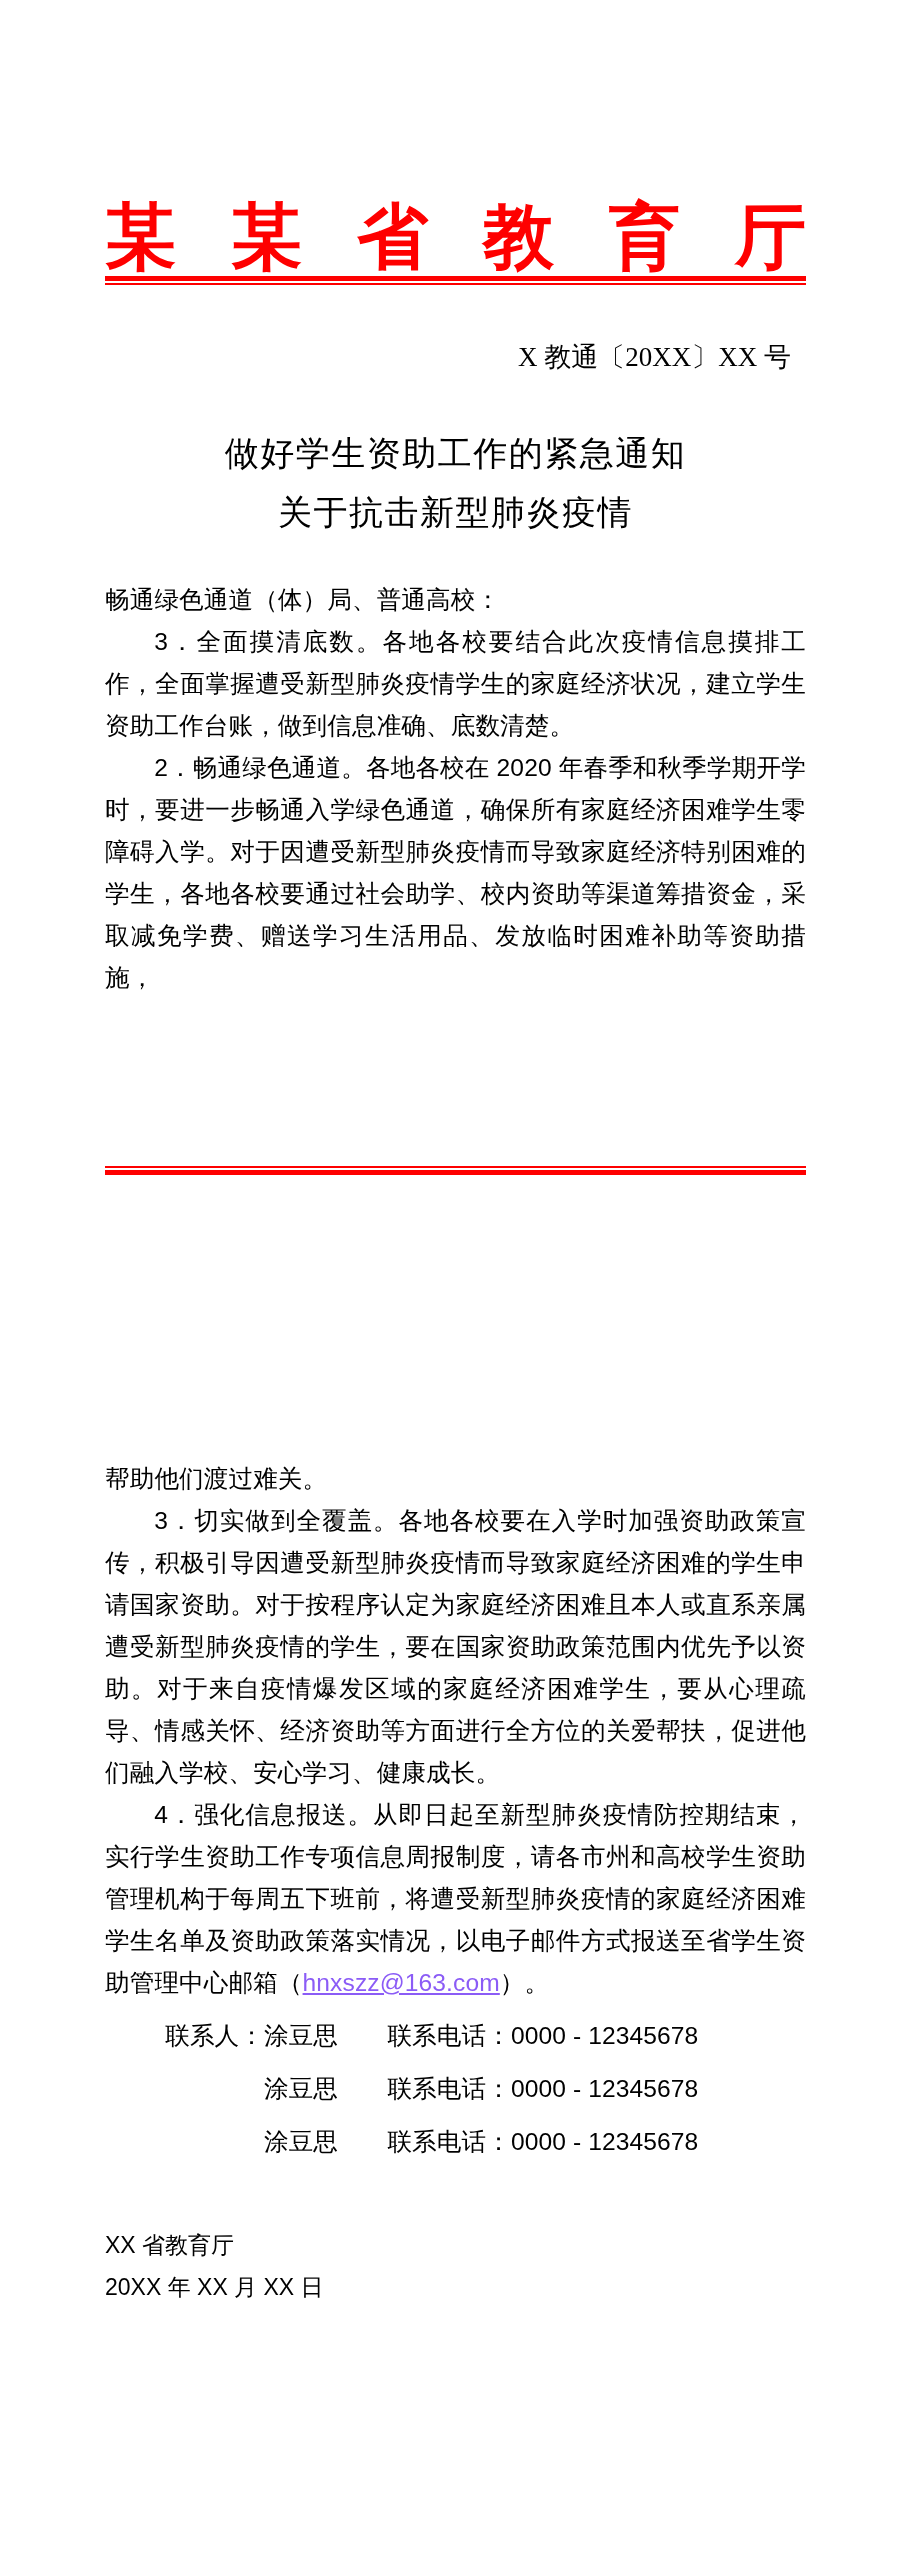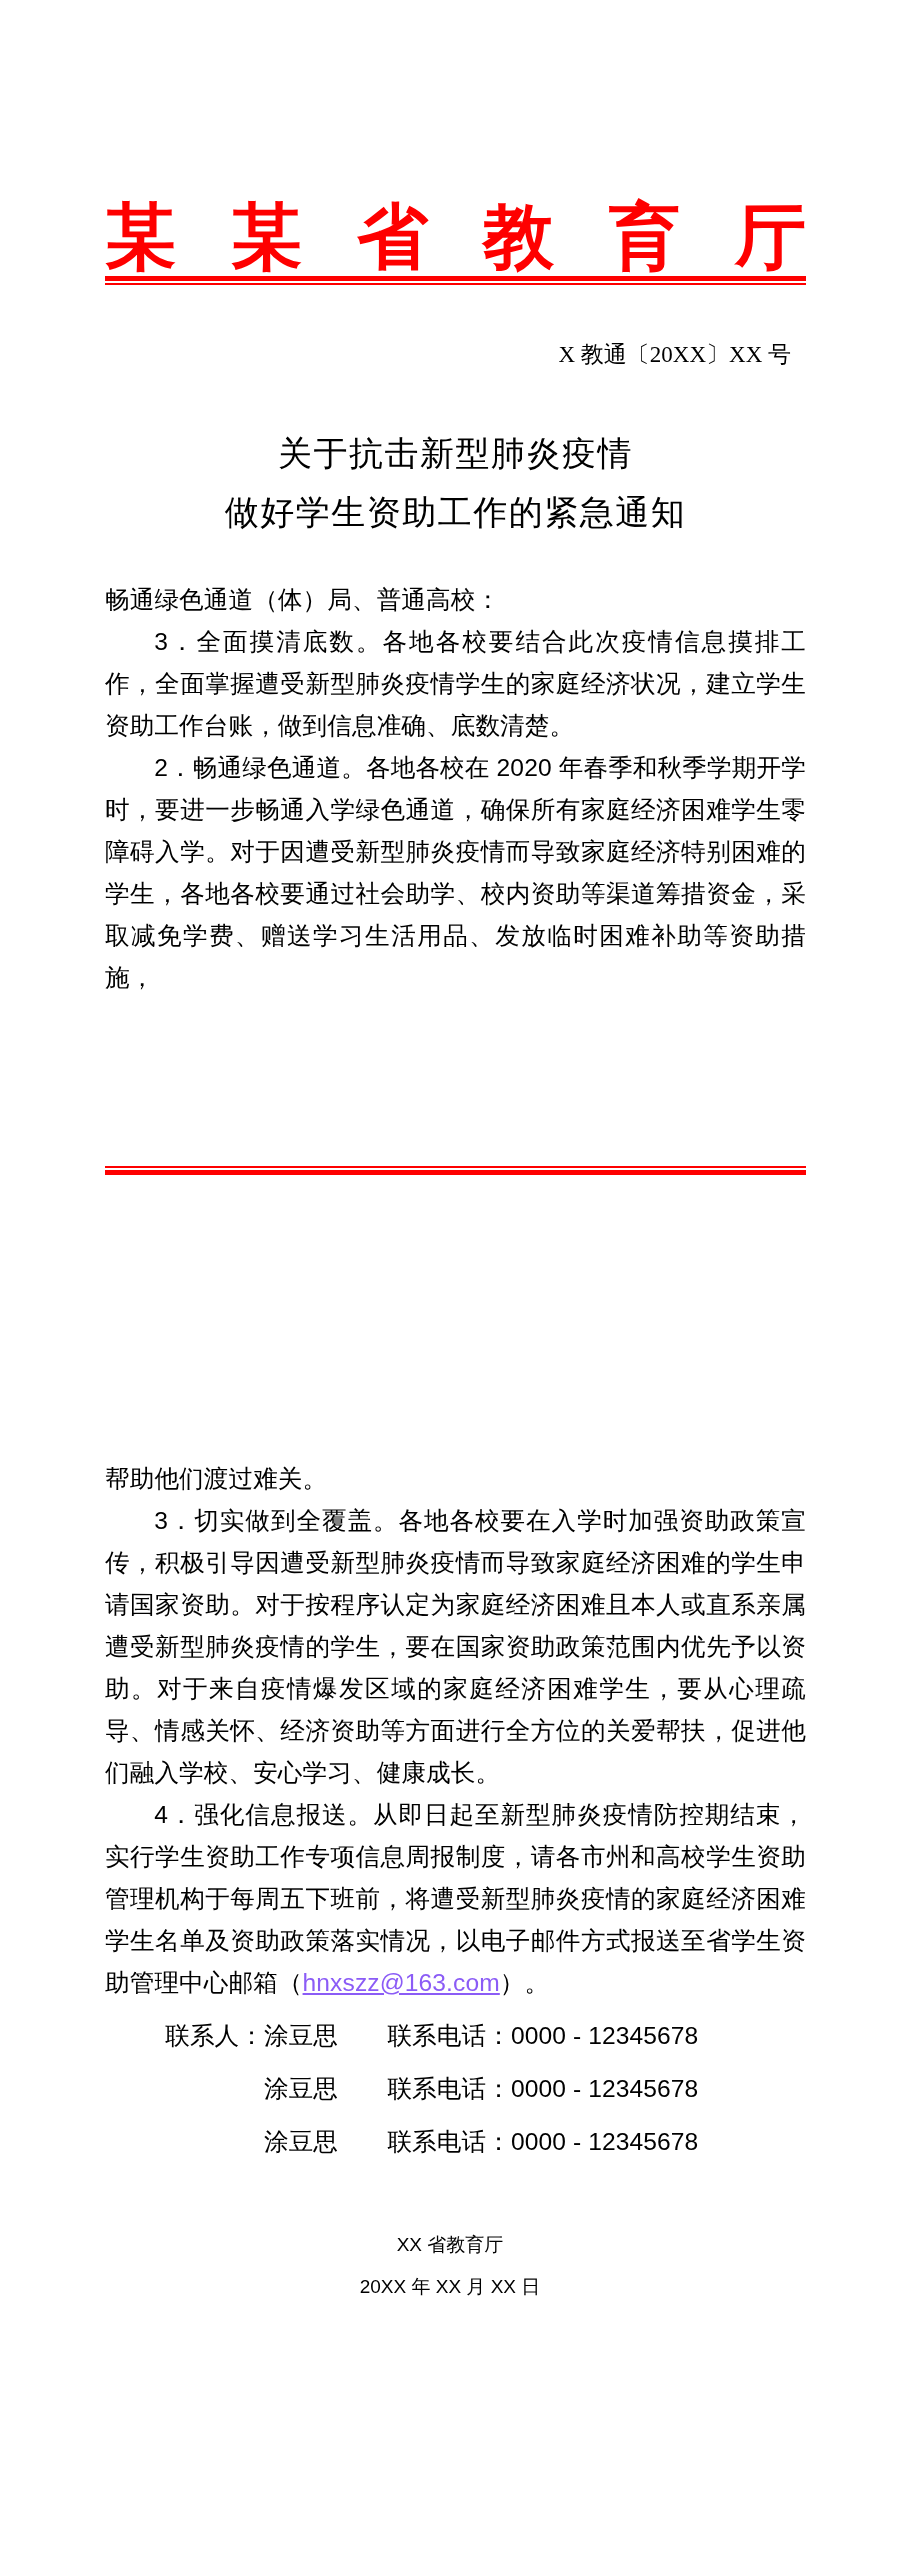--- a/index.html
+++ b/index.html
@@ -26,21 +26,21 @@
   .rule-head-thick{top:276px;height:5.1px;}
   .rule-head-thin{top:283px;height:2.2px;}
   .rule-mid-thin{top:1166px;height:2.2px;}
   .rule-mid-thick{top:1170px;height:5.1px;}
   
   .doc-number{
     position:absolute;
     top:339px; left:105px; right:120px;
     text-align:right;
     font-family:"Liberation Serif","DejaVu Serif",serif;
-    font-size:23px;
+    font-size:27px;
   }
   
   .doc-title{
     position:absolute;
     top:424px; left:0; right:0;
     text-align:center;
     font-size:34px;
     line-height:59px;
     letter-spacing:1.5px;
   }
@@ -60,22 +60,22 @@
   .contact-line{margin:11px;white-space:pre;}
   .email-link{
     color:#8b5cf6;
     text-decoration:underline;
     cursor:pointer;
   }
   
   .signature{
     position:absolute;
     top:2224px; left:105px; right:116px;
-    text-align:center;
-    font-size:19px;
+    text-align:left;
+    font-size:23px;
     line-height:42px;
   }
 </style>
 </head>
 <body>
 
 <div class="page">
 
   <div class="agency">
     <span>某</span>
@@ -84,22 +84,22 @@
     <span>教</span>
     <span>育</span>
     <span>厅</span>
   </div>
   <div class="rule rule-head-thick"></div>
   <div class="rule rule-head-thin"></div>
 
   <div class="doc-number">X 教通〔20XX〕XX 号</div>
 
   <div class="doc-title">
+    <div>做好学生资助工作的紧急通知</div>
     <div>关于抗击新型肺炎疫情</div>
-    <div>做好学生资助工作的紧急通知</div>
   </div>
 
   <div class="body-block body-1">
     <p class="para">畅通绿色通道（体）局、普通高校：</p>
     <p class="para indent">3．全面摸清底数。各地各校要结合此次疫情信息摸排工作，全面掌握遭受新型肺炎疫情学生的家庭经济状况，建立学生资助工作台账，做到信息准确、底数清楚。</p>
     <p class="para indent">2．畅通绿色通道。各地各校在 2020 年春季和秋季学期开学时，要进一步畅通入学绿色通道，确保所有家庭经济困难学生零障碍入学。对于因遭受新型肺炎疫情而导致家庭经济特别困难的学生，各地各校要通过社会助学、校内资助等渠道筹措资金，采取减免学费、赠送学习生活用品、发放临时困难补助等资助措施，</p>
   </div>
 
   <div class="rule rule-mid-thin"></div>
   <div class="rule rule-mid-thick"></div>

